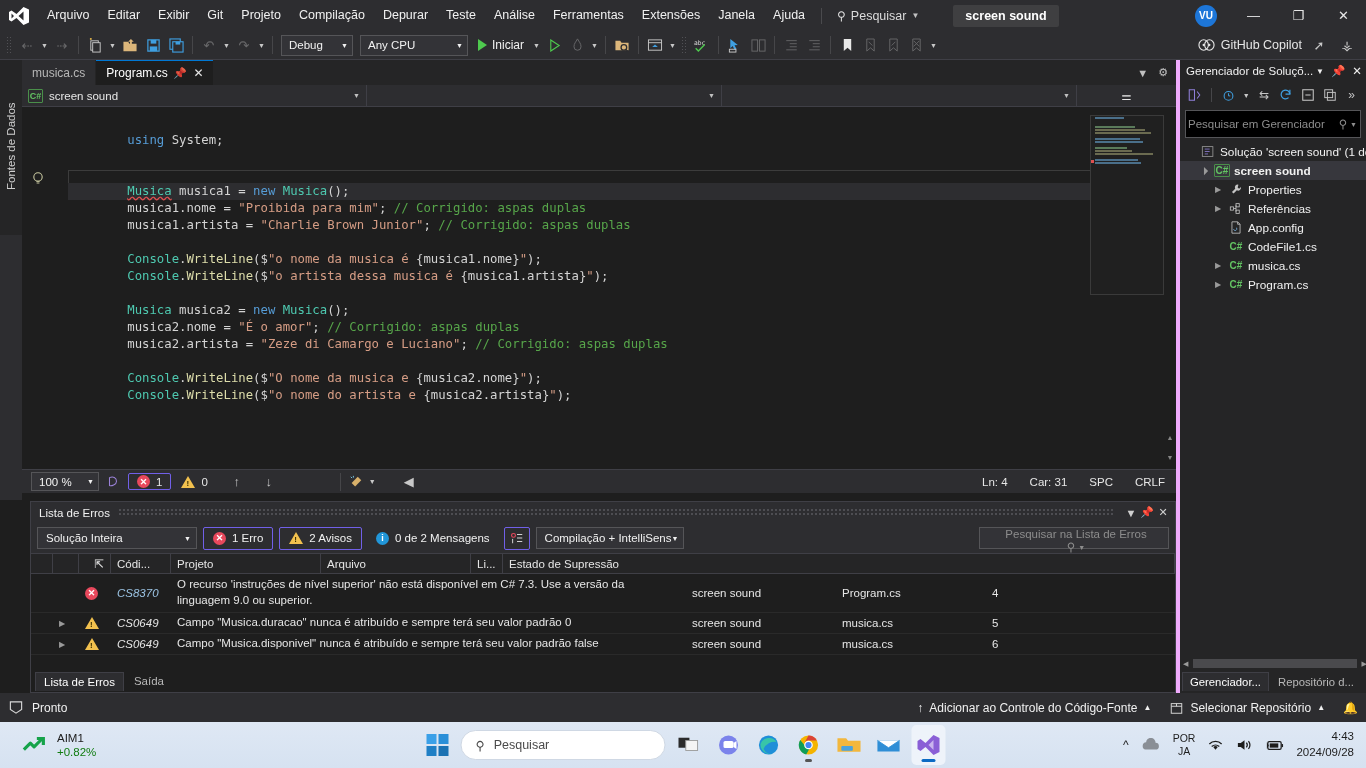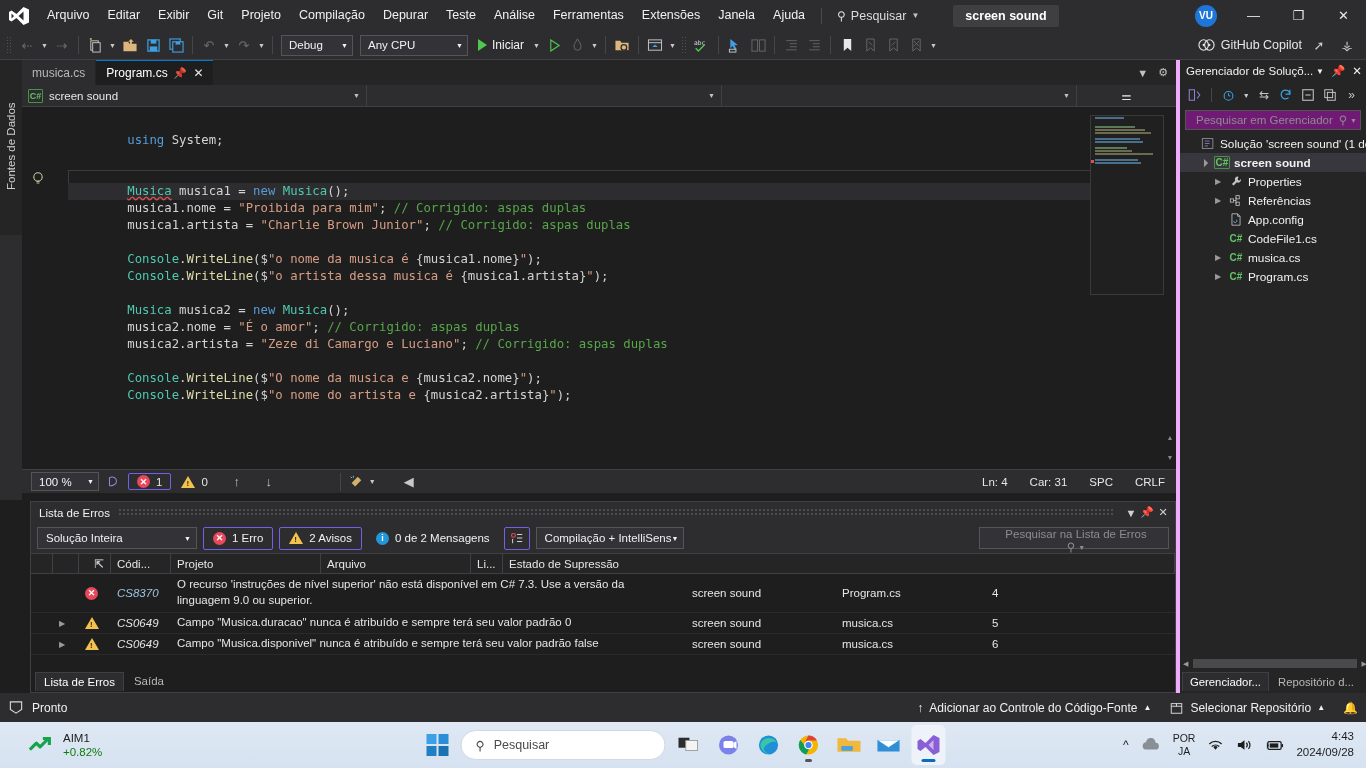--- a/index.html
+++ b/index.html
@@ -209,22 +209,22 @@
   .ep-tab { font-size:11.5px; padding:3px 8px; color:#b8b8b8; }
   .ep-tab.active { background:#2d2d30; color:#ffffff; border:1px solid #3f3f46; border-bottom:none; }
 
   
   .solexp { position:absolute; right:0; top:60px; width:190px; height:633px; background:#252526;
             border-left:4px solid #f0abfc; }
   .se-title { height:22px; display:flex; align-items:center; padding:0 4px 0 6px; font-size:11.5px; color:#f1f1f1; background:#252526;}
   .se-toolbar { height:26px; display:flex; align-items:center; gap:3px; padding:0 5px; }
   .se-ic { width:19px;height:19px;display:flex;align-items:center;justify-content:center;color:#c5c5c5;font-size:12px;}
   .se-search {
-    height:20px; margin:2px 5px 4px; background:#701a75; border:1px solid #555558;
-    display:flex; align-items:center; padding:0 3px 0 10px; color:#8d8d8d; font-size:11.5px;
+    height:28px; margin:2px 5px 4px; background:#000000; border:1px solid #555558;
+    display:flex; align-items:center; padding:0 3px 0 2px; color:#8d8d8d; font-size:11.5px;
     justify-content:space-between;
   }
   .tree { font-size:11.8px; color:#f1f1f1; }
   .tnode { height:19px; display:flex; align-items:center; gap:4px; padding-left:4px; white-space:nowrap; overflow:hidden;}
   .tnode.sel { background:#37373d; }
   .tw { width:12px; text-align:center; font-size:8px; color:#9a9a9a; flex:none;}
   .ticon2 { width:16px; display:flex; align-items:center; justify-content:center; flex:none; }
   .se-bottom { position:absolute; bottom:0; left:0; width:190px; }
   .se-hscroll { height:13px; background:#252526; display:flex; align-items:center; }
   .se-hbar { height:9px; background:#4a4a4d; flex:1; margin:0 2px; }
@@ -239,21 +239,21 @@
   }
   .vsstatus .right { margin-left:auto; display:flex; align-items:center; gap:18px; }
   .vsstatus .grp { display:flex; align-items:center; gap:6px; }
 
   
   .taskbar {
     position:absolute; left:0; top:722px; width:1366px; height:46px;
     background: linear-gradient(180deg,#dfe8f4 0%, #d6e2f1 100%);
     display:flex; align-items:center;
   }
-  .widget { display:flex; align-items:center; gap:9px; padding-left:28px; }
+  .widget { display:flex; align-items:center; gap:9px; padding-left:22px; }
   .widget .txt { line-height:1.25; }
   .widget .t1 { font-size:11.5px; color:#202020; }
   .widget .t2 { font-size:11.5px; color:#107c10; }
   .tb-center { position:absolute; left:50%; transform:translateX(-50%); display:flex; align-items:center; gap:6px; }
   .winlogo { width:22px; height:22px; display:grid; grid-template-columns:1fr 1fr; grid-gap:2px; }
   .winlogo i { background:#2a8fd8; display:block; }
   .winlogo i:nth-child(1){background:#3aa0e8;} .winlogo i:nth-child(2){background:#2a8fd8;}
   .winlogo i:nth-child(3){background:#1f7fc5;} .winlogo i:nth-child(4){background:#1b72b3;}
   .searchpill {
     width:205px; height:30px; background:#fff; border-radius:16px; display:flex; align-items:center;

